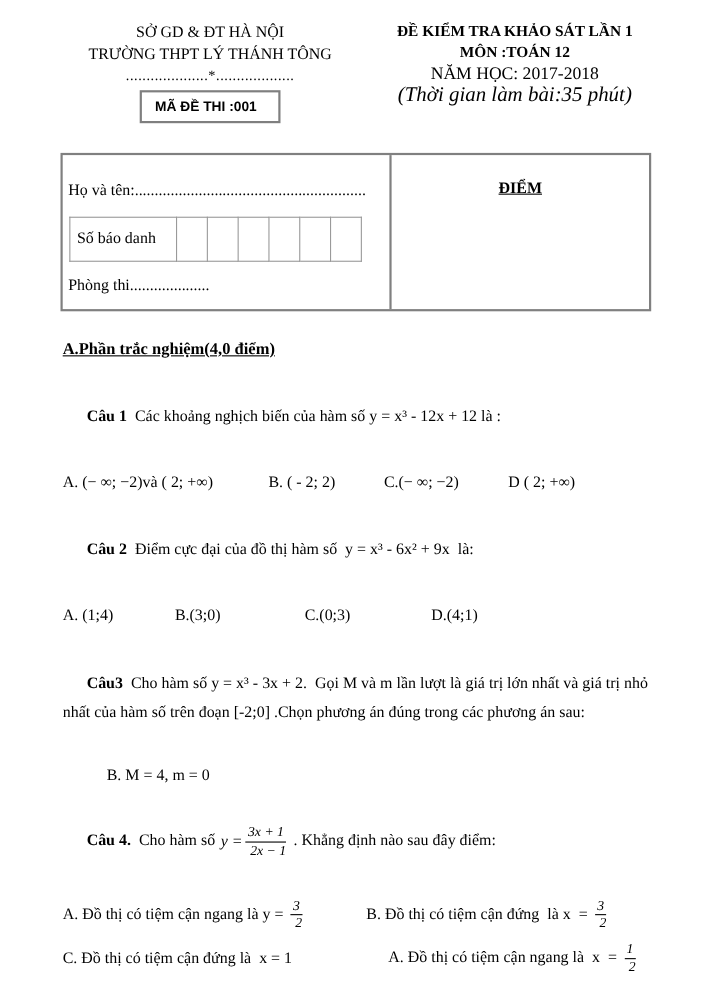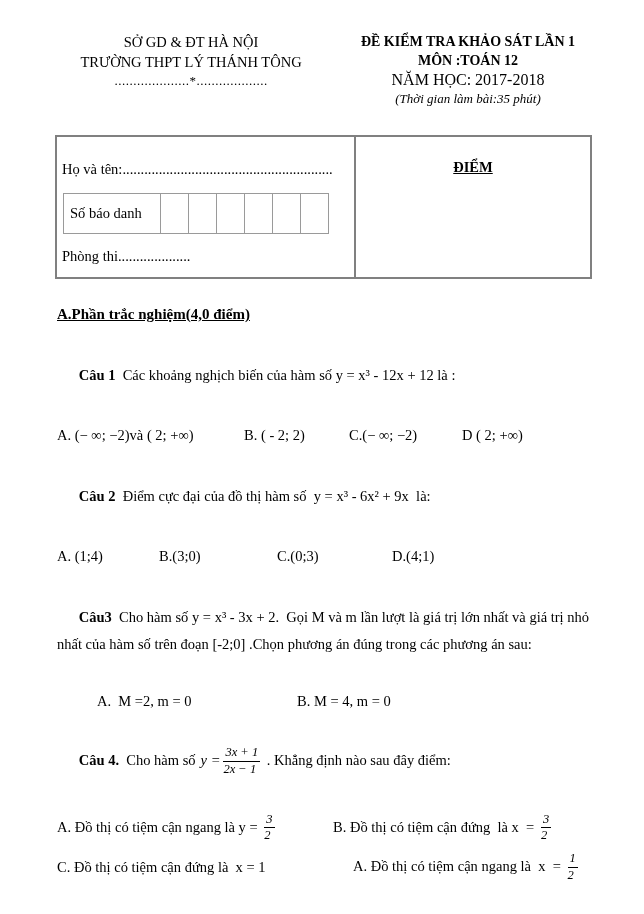--- a/index.html
+++ b/index.html
@@ -1,34 +1,34 @@
 <!DOCTYPE html>
 <html><head>
 <meta charset="utf-8">
 <style>
   * { margin:0; padding:0; box-sizing:border-box; }
   html, body { width:644px; height:914px; background:#fff; overflow:hidden; }
   body { font-family:"Liberation Serif","DejaVu Serif",serif; color:#000; }
   .page { position:relative; width:644px; height:914px; background:#fff; }
 
   
-  .header { display:flex; justify-content:space-between; padding:32px 58px 0 72px; }
+  .header { display:flex; justify-content:space-between; padding:20px 58px 0 72px; }
   .header-left { width:238px; text-align:center; }
   .header-right { width:236px; text-align:center; }
   .h-line1 { font-size:14.5px; line-height:20px; }
   .h-line2 { font-size:14.5px; font-weight:normal; line-height:21px; }
   .h-dots { font-size:13px; line-height:16px; letter-spacing:0.5px; }
   .code-box { display:inline-block; margin-top:5px; border:2px solid #7f7f7f;
               padding:6px 12px 6px 12px; min-width:128px; text-align:left;
               font-family:"Liberation Sans","DejaVu Sans",sans-serif;
               font-weight:bold; font-size:12.5px; }
   .hr-line1 { font-size:14px; font-weight:bold; line-height:19px; }
   .hr-line2 { font-size:14px; font-weight:bold; line-height:19px; }
   .hr-line3 { font-size:16px; line-height:19px; }
-  .hr-line4 { font-size:13px; font-style:italic; line-height:19px; }
+  .hr-line4 { font-size:19px; font-style:italic; line-height:19px; }
 
   
   .info-box { display:flex; width:537px; height:144px; margin:27px 0 0 55px;
               border:2px solid #808080; }
   .info-left { width:297px; padding:24px 0 0 5px; position:relative; white-space:nowrap; overflow:hidden; }
   .info-right { flex:1; border-left:2px solid #808080; text-align:center; padding-top:21px; }
   .name-line { font-size:14.5px; }
   .sbd-table { border-collapse:collapse; margin-top:15px; margin-left:1px; }
   .sbd-table td { border:1.5px solid #9a9a9a; height:40px; }
   .sbd-label-cell { width:97px; font-size:14.5px; padding-left:6px; }
@@ -45,35 +45,38 @@
   .opt { flex:none; }
   .q1o0{width:187px;} .q1o1{width:105px;} .q1o2{width:113px;}
   .q2o0{width:102px;} .q2o1{width:118px;} .q2o2{width:115px;}
   .q3row { padding-left:40px; margin-top:8px; }
   .q3c0 { width:200px; }
   .q4line { margin-top:7px; }
   .q4row { margin-top:5px; align-items:center; }
   .q4c0 { width:276px; }
   .q4c1 { width:296px; }
   .mi { font-style:italic; margin-left:5px; }
-  .frac { display:inline-block; vertical-align:middle; text-align:left;
+  .frac { display:inline-block; vertical-align:middle; text-align:right;
           line-height:1.1; font-style:italic; font-size:12.5px; margin:2px 3px; }
   .frac .num { display:block; border-bottom:1px solid #000; padding:0 2px 1px; }
   .frac .den { display:block; padding-top:1px; }
 </style>
 </head>
 <body>
 
 <div class="page">
 
   <div class="header">
     <div class="header-left">
       <div class="h-line1">SỞ GD &amp; ĐT HÀ NỘI</div>
       <div class="h-line2">TRƯỜNG THPT LÝ THÁNH TÔNG</div>
       <div class="h-dots">....................*...................</div>
+      <div class="code-box">
+        <span>MÃ ĐỀ THI :001</span>
+      </div>
     </div>
     <div class="header-right">
       <div class="hr-line1">ĐỀ KIỂM TRA KHẢO SÁT LẦN 1</div>
       <div class="hr-line2">MÔN :TOÁN 12</div>
       <div class="hr-line3">NĂM HỌC: 2017-2018</div>
       <div class="hr-line4">(Thời gian làm bài:35 phút)</div>
     </div>
   </div>
 
   <div class="info-box">
@@ -120,21 +123,20 @@
       <span class="opt q2o0">A. (1;4)</span>
       <span class="opt q2o1">B.(3;0)</span>
       <span class="opt q2o2">C.(0;3)</span>
       <span class="opt">D.(4;1)</span>
     </div>
 
     <div class="qline">
       <span class="q-label">Câu3</span><span>  Cho hàm số y = x³ - 3x + 2.  Gọi M và m lần lượt là giá trị lớn nhất và giá trị nhỏ nhất của hàm số trên đoạn [-2;0] .Chọn phương án đúng trong các phương án sau:</span>
     </div>
     <div class="opts-row q3row">
-      <span class="opt q3c0">A.  M =2, m = 0</span>
       <span class="opt">B. M = 4, m = 0</span>
     </div>
 
     <div class="qline q4line">
       <span class="q-label">Câu 4.</span><span>  Cho hàm số</span><span class="mi">y =</span><span class="frac"><span class="num">3x + 1</span><span class="den">2x − 1</span></span><span> . Khẳng định nào sau đây điểm:</span>
     </div>
     <div class="opts-row q4row">
       <span class="opt q4c0"><span>A. Đồ thị có tiệm cận ngang là y = </span><span class="frac"><span class="num">3</span><span class="den">2</span></span></span>
       <span class="opt"><span>B. Đồ thị có tiệm cận đứng  là x  = </span><span class="frac"><span class="num">3</span><span class="den">2</span></span></span>
     </div>

